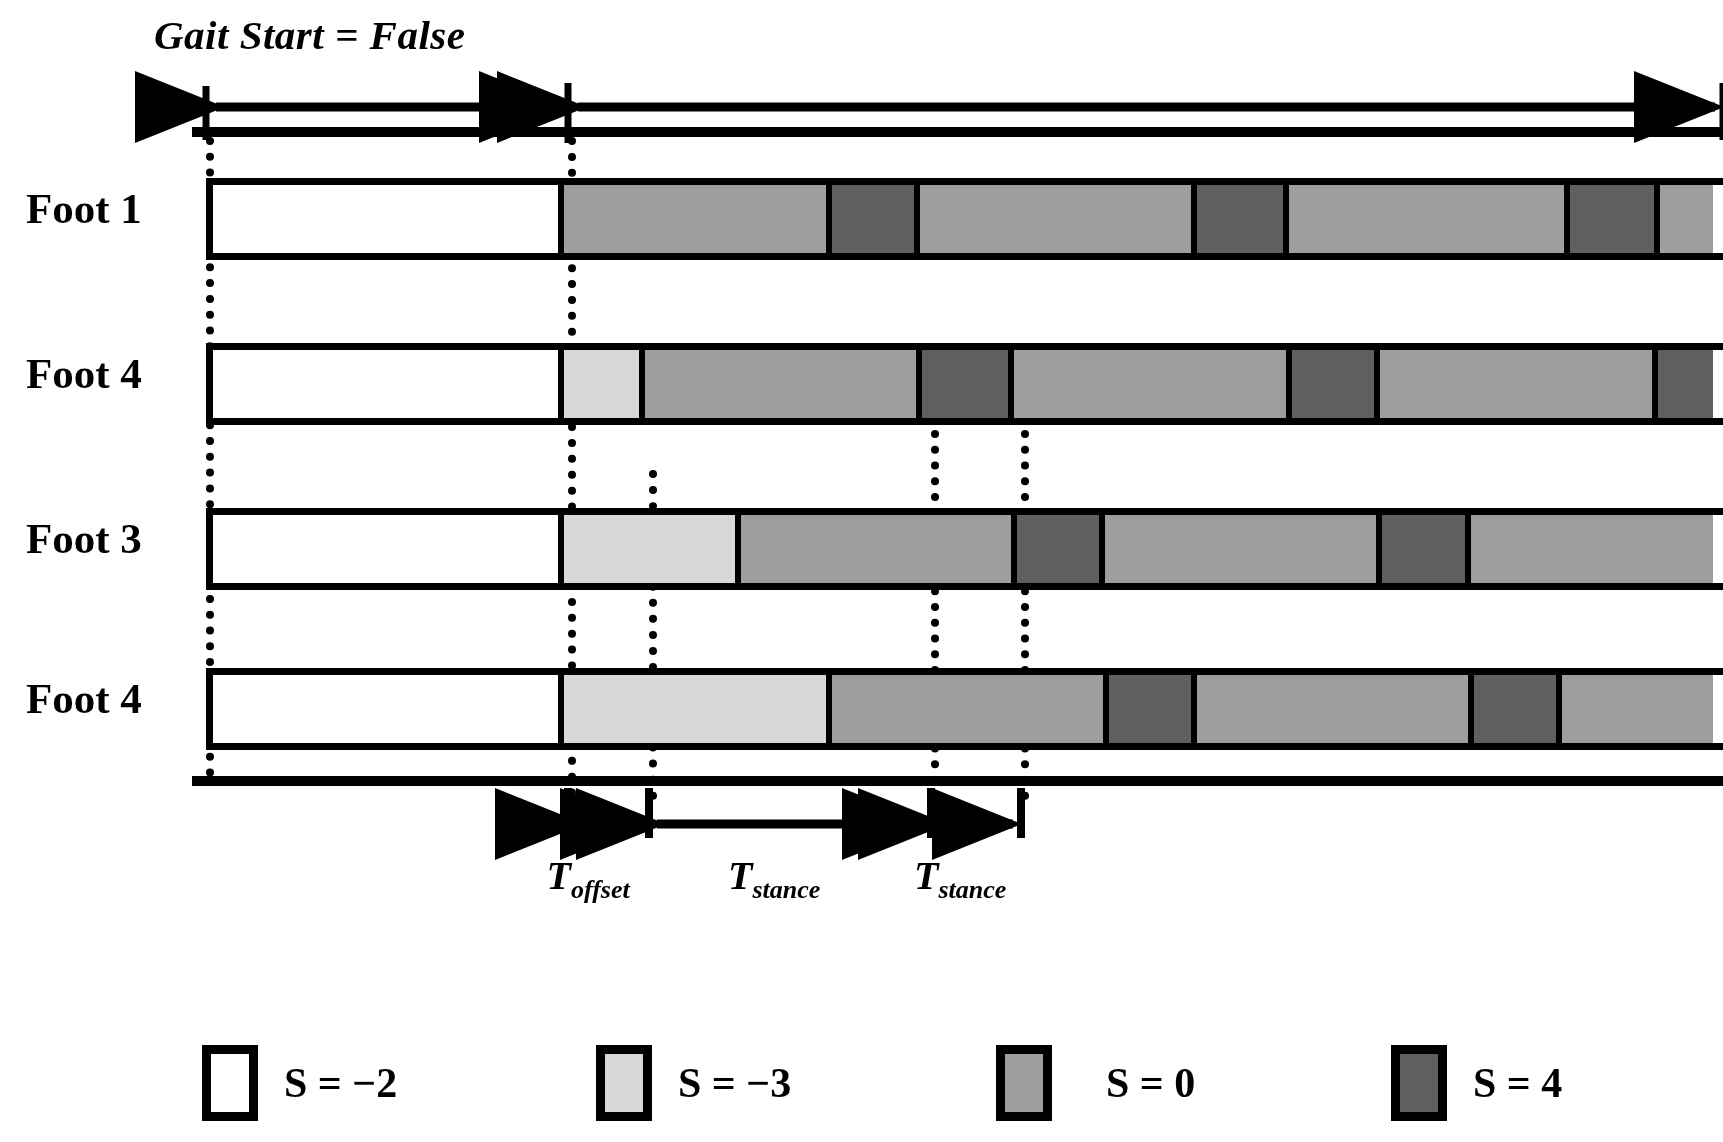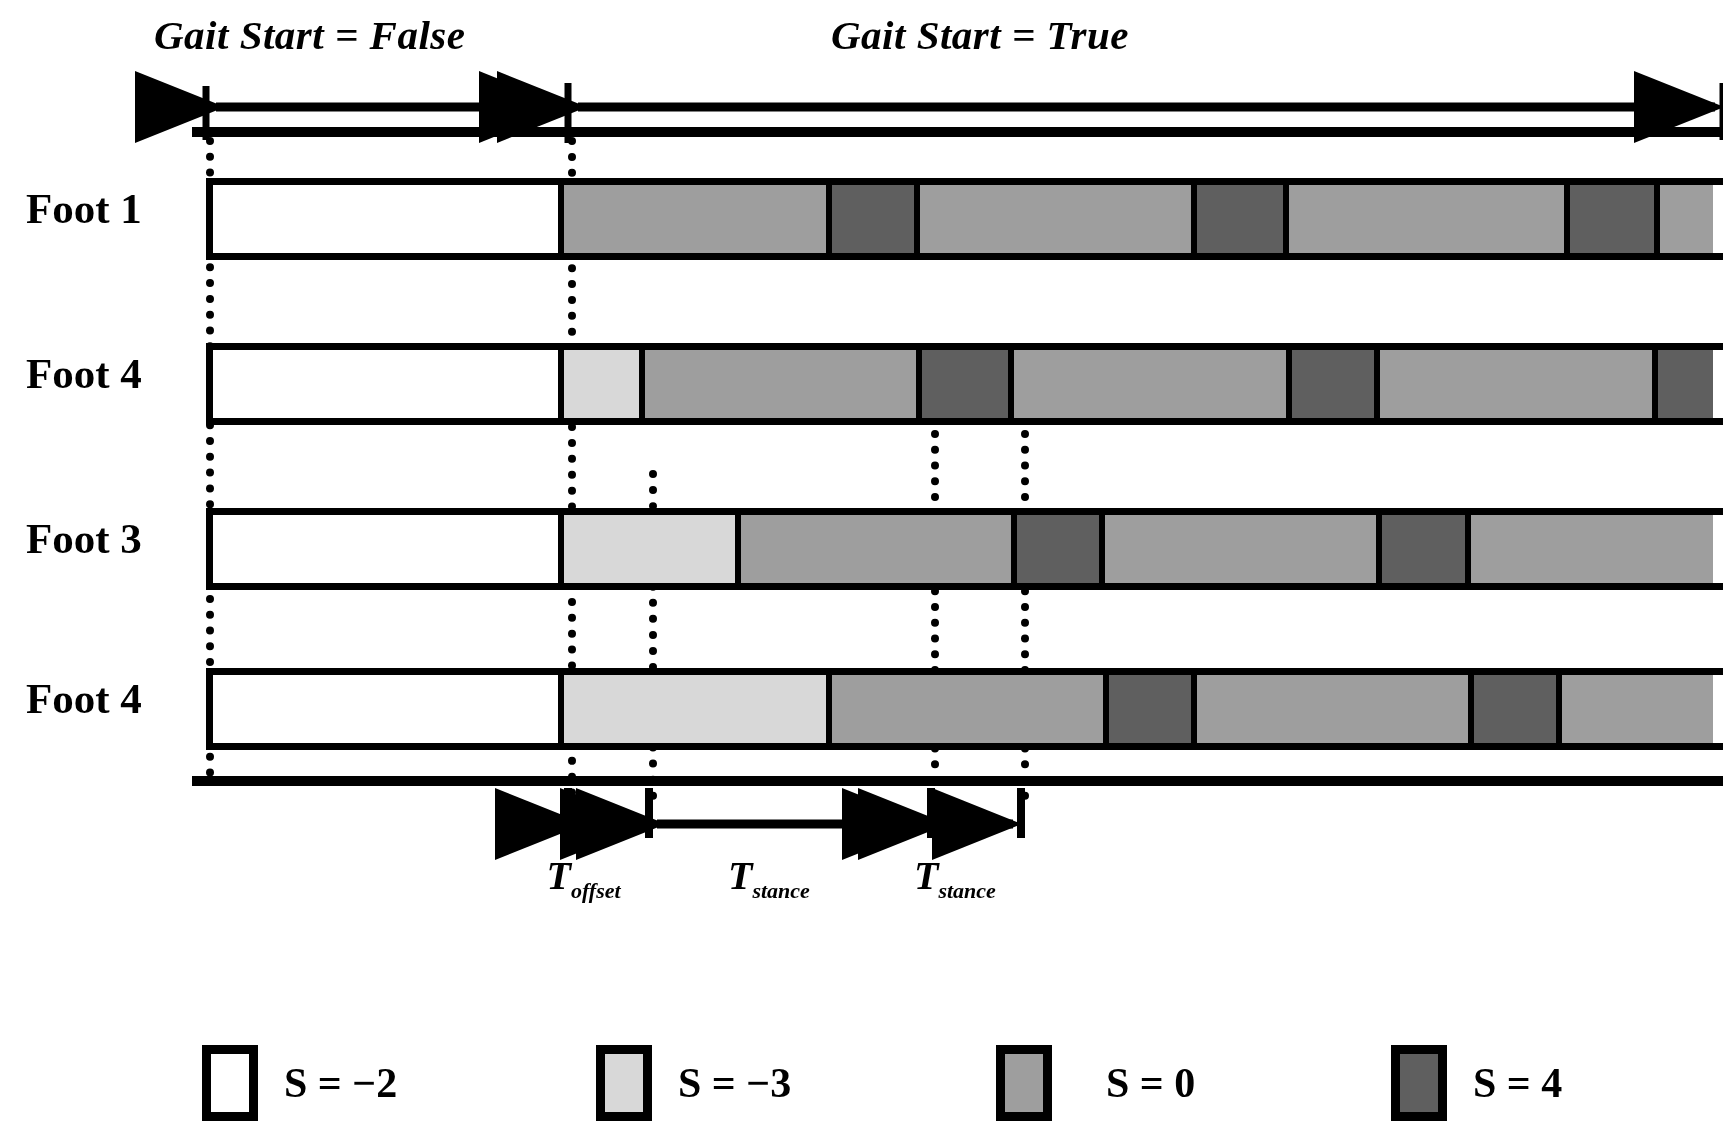--- a/index.html
+++ b/index.html
@@ -36,39 +36,38 @@
   
   .vguide{
     position:absolute;width:0;border-left:8px dotted #000;
   }
 
   
   .tlabel{
     position:absolute;font-family:"Liberation Serif",serif;
     font-style:italic;font-weight:bold;font-size:40px;white-space:nowrap;
   }
-  .tlabel sub{font-size:22px;font-style:italic;font-weight:bold;}
+  .tlabel sub{font-size:26px;font-style:italic;font-weight:bold;}
 
   
   .legend-item{position:absolute;display:flex;align-items:center;}
   .legend-swatch{
     width:56px;height:76px;border:9px solid #000;box-sizing:border-box;
   }
   .legend-text{
     margin-left:26px;font-family:"Liberation Serif",serif;
     font-weight:bold;font-size:42px;white-space:nowrap;
   }
 </style>
 </head>
 <body>
 
 <div id="stage">
 
   <div class="gait-label" style="left:138px;top:11px;">Gait Start = False</div>
-  <div class="gait-label" style="left:815px;top:11px;">Gait Start = True</div>
 
   <svg class="arrowsvg" style="left:0;top:75px;width:1723px;height:70px;">
     <defs>
       <marker id="ah" markerWidth="10" markerHeight="10" refX="9" refY="4" orient="auto" markerUnits="strokeWidth">
         <path d="M0,0 L10,4 L0,8 z" fill="#000"></path>
       </marker>
       <marker id="ahs" markerWidth="10" markerHeight="10" refX="9" refY="4" orient="auto" markerUnits="strokeWidth">
         <path d="M0,0 L10,4 L0,8 z" fill="#000"></path>
       </marker>
     </defs>

